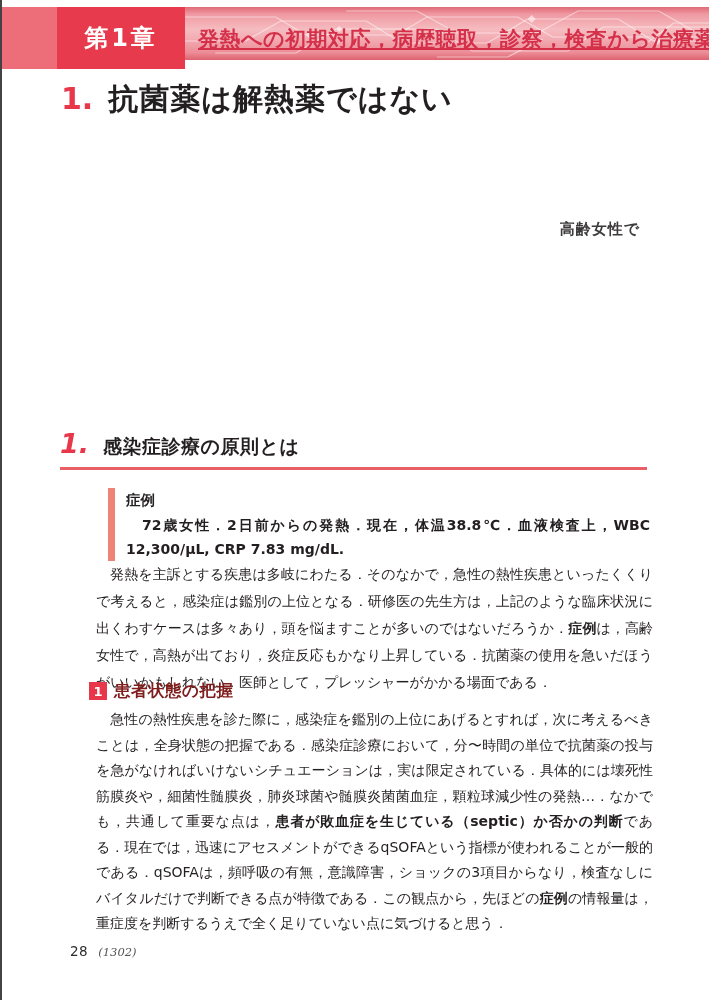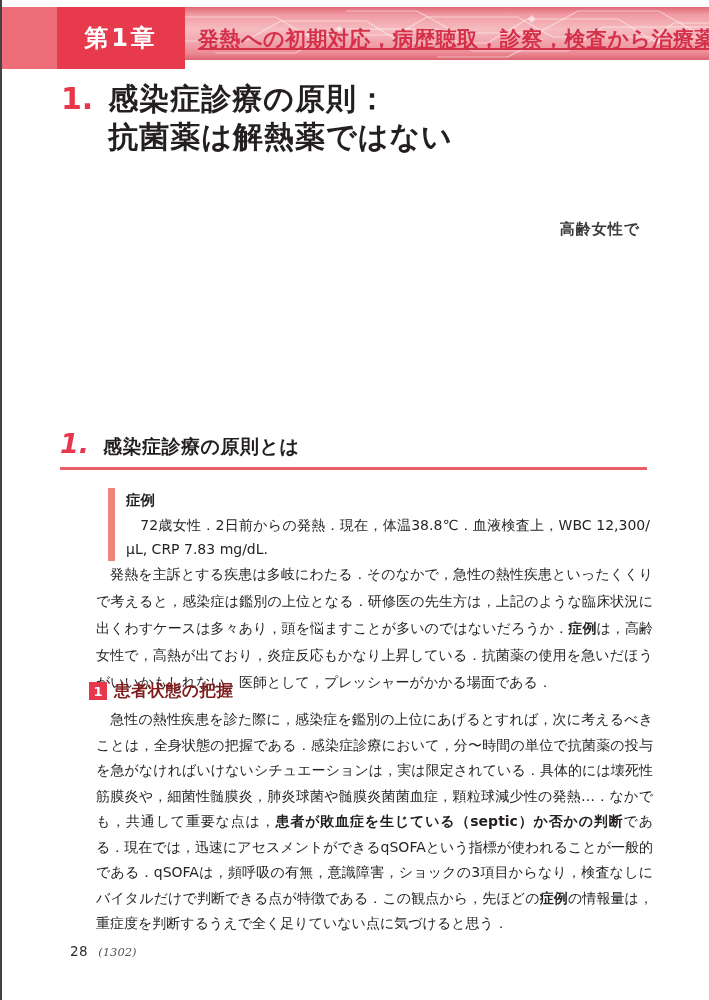--- a/index.html
+++ b/index.html
@@ -37,21 +37,21 @@
   
   .section-heading { position:absolute; left:60px; top:429px; width:587px; display:flex; align-items:baseline; border-bottom:3px solid #e85f66; padding-bottom:7px; }
   .section-number { color:#e8374a; font-size:27px; font-weight:900; font-style:italic; margin-right:14px; line-height:30px; }
   .section-label { font-size:19px; font-weight:900; color:#231f20; letter-spacing:0.5px; }
 
   
   .case-box { position:absolute; left:108px; top:488px; width:542px; display:flex; }
   .case-bar { width:7px; background:#ee8478; flex:none; }
   .case-content { padding-left:11px; font-size:14px; line-height:24px; color:#231f20; }
   .case-label { font-weight:bold; font-size:14.5px; margin-bottom:1px; }
-  .case-text { text-align:justify; }
+  .case-text { text-align:justify;font-weight:bold; }
 
   
   .body-para { position:absolute; left:96px; width:557px; font-size:14px; line-height:27px; text-align:justify; color:#231f20; }
   .para-1 { top:561px; }
   .para-2 { top:707px; line-height:25.5px; }
   .seg-bold { font-weight:bold; }
 
   
   .subsection-heading { position:absolute; left:89px; top:680px; display:flex; align-items:center; }
   .subsection-square { width:18px; height:18px; background:#e8374a; color:#ffffff; font-size:13px; font-weight:bold; display:flex; align-items:center; justify-content:center; margin-right:7px; }
@@ -92,21 +92,20 @@
           <path d="M150,22 l3,-3 3,3 -3,3 z"></path>
         </g>
       </svg>
       <div class="banner-title">発熱への初期対応，病歴聴取，診察，検査から治療薬まで</div>
     </div>
   </div>
 
   <div class="title-block">
     <div class="title-number">1.</div>
     <div class="title-lines">
-      <div>感染症診療の原則：</div>
       <div>抗菌薬は解熱薬ではない</div>
     </div>
   </div>
 
   <div class="author">高齢女性で</div>
 
 
   <div class="section-heading">
     <span class="section-number">1.</span>
     <span class="section-label">感染症診療の原則とは</span>

